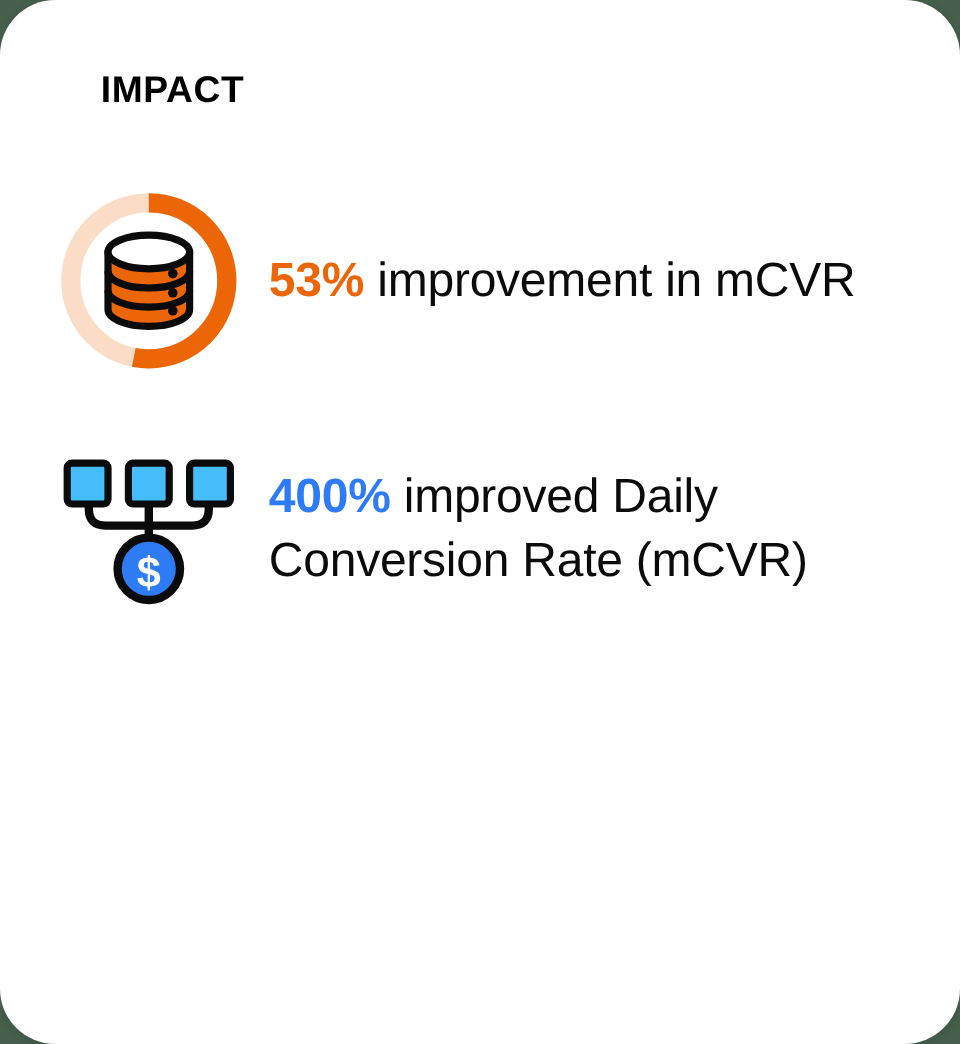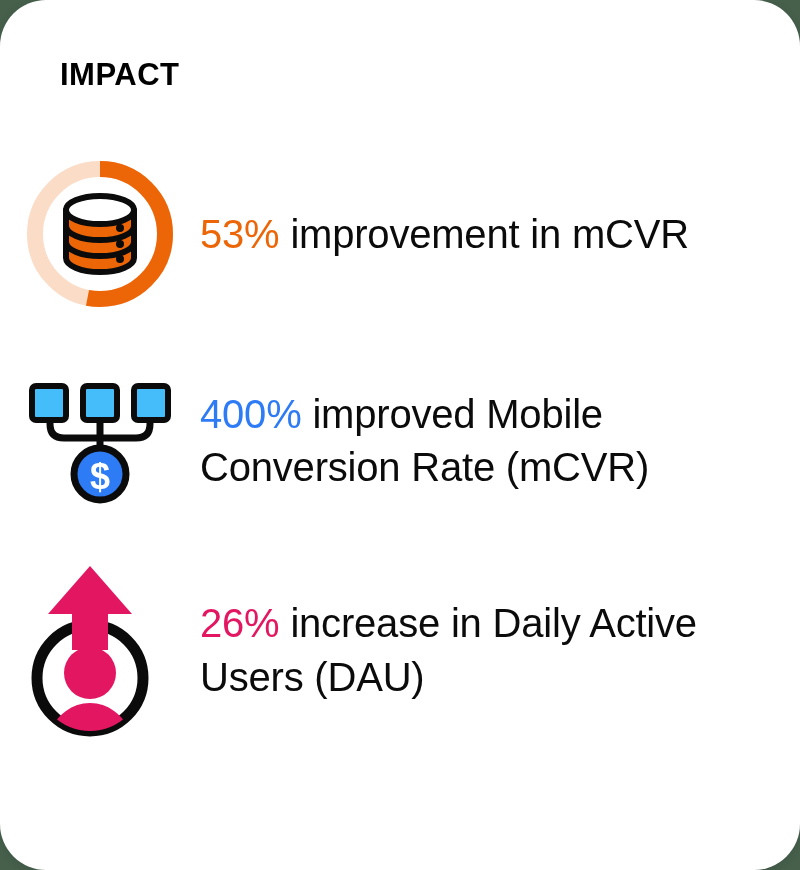--- a/index.html
+++ b/index.html
@@ -19,20 +19,21 @@
   .card {
     position: absolute;
     left: 0;
     top: 0;
     width: 800px;
     height: 870px;
     background: #ffffff;
     border-radius: 46px;
     box-shadow: 0 2px 10px rgba(0,0,0,0.10);
     overflow: hidden;
+    padding-left: 24px;
   }
 
   .card-inner {
     position: relative;
     width: 100%;
     height: 100%;
     padding: 58px 0 0 0;
   }
 
   .section-title {
@@ -71,21 +72,21 @@
     flex: 1 1 auto;
     padding-right: 36px;
     font-size: 40px;
     line-height: 1.33;
     color: #0b0b0b;
     font-weight: normal;
     letter-spacing: -0.2px;
   }
 
   .stat {
-    font-weight: normal;
+    font-weight: bold;
   }
 
   .stat-orange { color: #ec6608; }
   .stat-blue   { color: #2e7bf6; }
   .stat-pink   { color: #e31661; }
 </style>
 </head>
 <body>
 
 <div class="card">
@@ -134,45 +135,20 @@
 
             <rect x="12" y="10" width="34" height="34" rx="4" fill="#45bdfa" stroke="#0b0b0b" stroke-width="6"></rect>
             <rect x="63" y="10" width="34" height="34" rx="4" fill="#45bdfa" stroke="#0b0b0b" stroke-width="6"></rect>
             <rect x="114" y="10" width="34" height="34" rx="4" fill="#45bdfa" stroke="#0b0b0b" stroke-width="6"></rect>
 
             <circle cx="80" cy="98" r="26" fill="#2e7bf6" stroke="#0b0b0b" stroke-width="7"></circle>
             <text x="80" y="113" text-anchor="middle" font-family="Liberation Sans, sans-serif" font-size="36" font-weight="bold" fill="#ffffff">$</text>
           </svg>
         </div>
         <div class="item-text">
-          <span class="stat stat-blue">400%</span><span> improved Mobile Conversion Rate (mCVR)</span>
+          <span class="stat stat-blue">400%</span><span> improved Daily Conversion Rate (mCVR)</span>
         </div>
       </li>
 
-      <li class="impact-item item-2">
-        <div class="icon-slot">
-          <svg width="160" height="185" viewBox="0 0 160 185">
-            <defs>
-              <clipPath id="userCircleClip">
-                <circle cx="70" cy="120" r="53"></circle>
-              </clipPath>
-            </defs>
-
-            <circle cx="70" cy="120" r="53" fill="none" stroke="#0b0b0b" stroke-width="11"></circle>
-
-            <g clip-path="url(#userCircleClip)">
-              <circle cx="70" cy="115" r="26" fill="#e31661"></circle>
-              <path d="M70 145 C92 145 110 163 113 185 L27 185 C30 163 48 145 70 145 Z" fill="#e31661"></path>
-            </g>
-
-            <g>
-              <path d="M70 8 L112 56 L88 56 L88 92 L52 92 L52 56 L28 56 Z" fill="#e31661"></path>
-            </g>
-          </svg>
-        </div>
-        <div class="item-text">
-          <span class="stat stat-pink">26%</span><span> increase in Daily Active Users (DAU)</span>
-        </div>
-      </li>
 
     </ul>
   </div>
 </div>
 
 </body></html>

